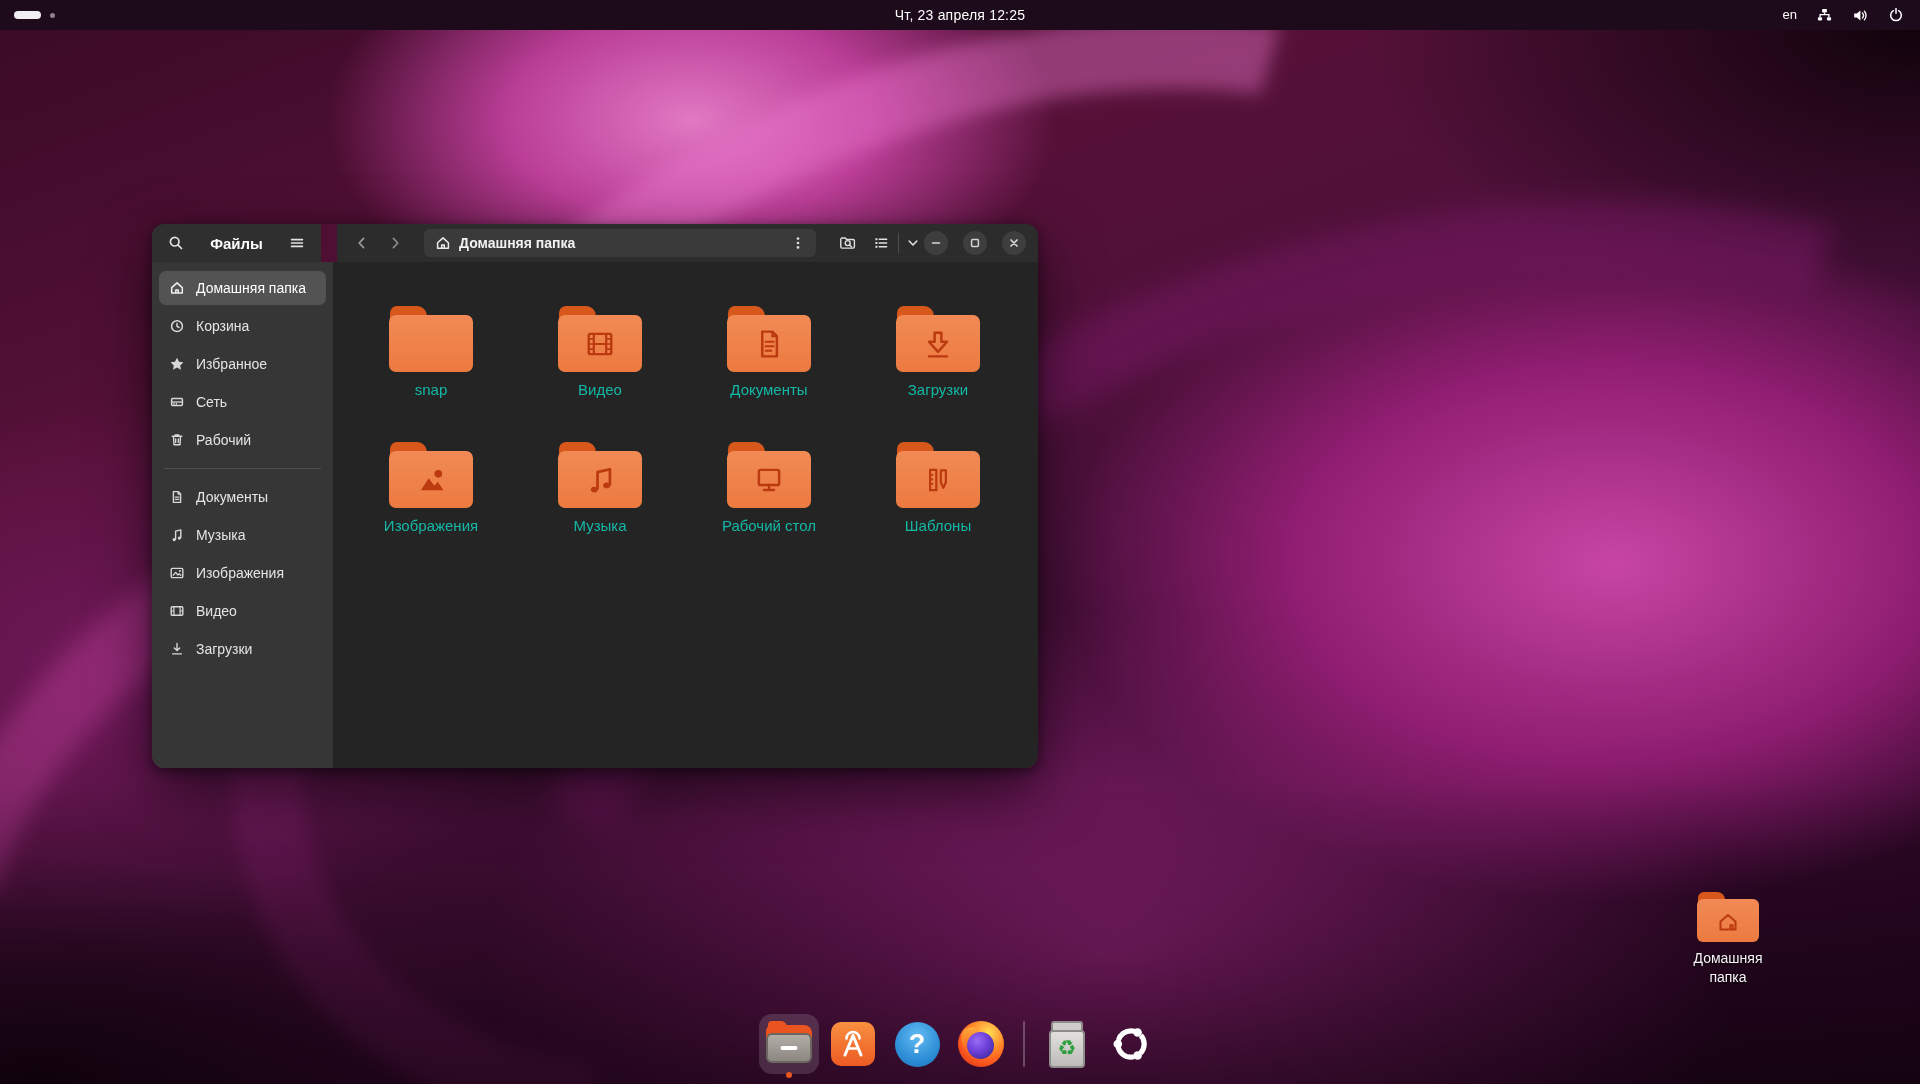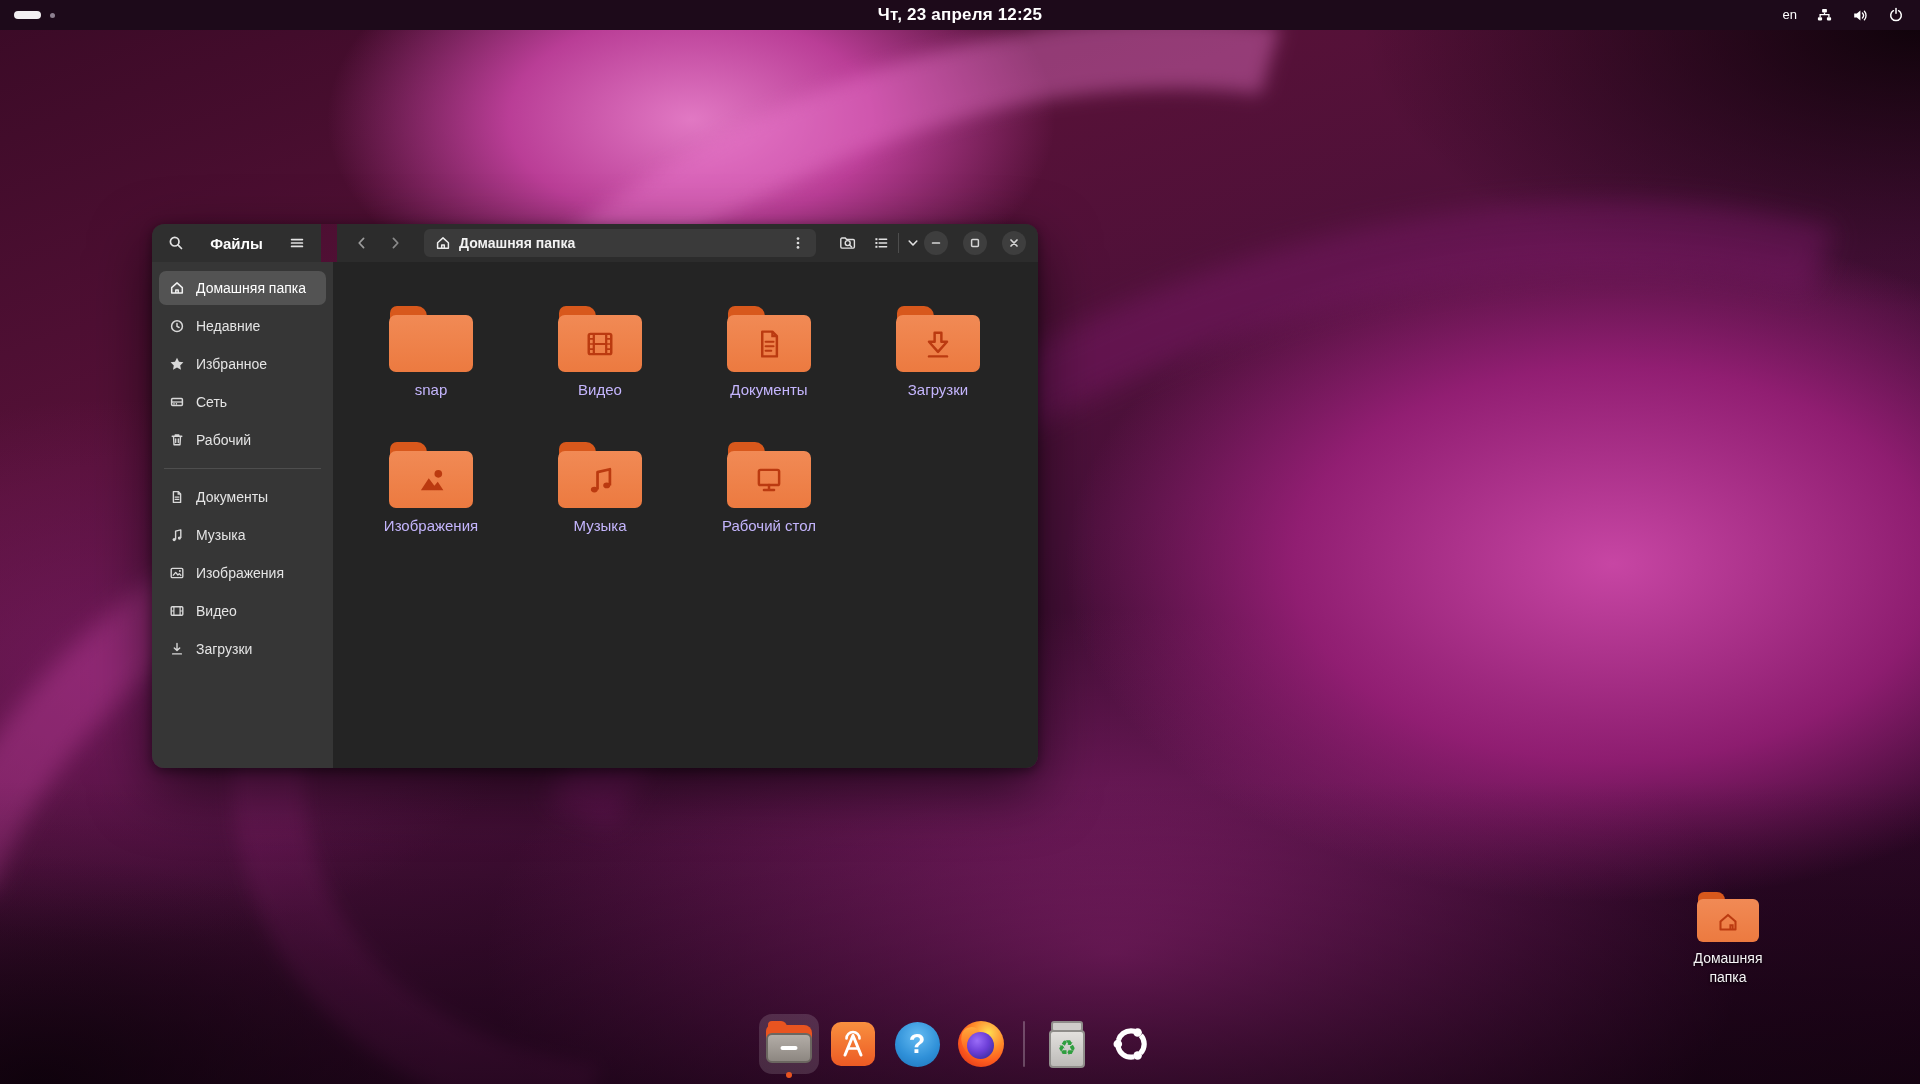--- a/index.html
+++ b/index.html
@@ -22,21 +22,21 @@
   .r2 { width:1850px; height:1250px; left:430px; top:260px; border-top-color:rgba(120,24,100,.5); transform:rotate(-24deg); filter:blur(13px); }
   .r3 { width:950px; height:620px; left:-140px; top:520px; border-top-color:rgba(196,66,160,.38); transform:rotate(-36deg); filter:blur(11px); }
   .wall-shade { position:absolute; inset:0; background:linear-gradient(180deg, rgba(0,0,0,0) 72%, rgba(8,0,7,.55) 100%); }
 
   
   .topbar { position:absolute; top:0; left:0; width:100%; height:30px; background:#1d0a1a;
     display:flex; align-items:center; justify-content:space-between; color:#fff; z-index:50; }
   .tb-left { display:flex; align-items:center; gap:9px; padding-left:14px; width:260px; }
   .ws-pill { width:27px; height:8px; border-radius:5px; background:#f2eff2; }
   .ws-dot { width:5px; height:5px; border-radius:50%; background:#8d8090; }
-  .tb-clock { position:absolute; left:50%; transform:translateX(-50%); font-size:17px; font-weight:700; letter-spacing:.2px; cursor:default; }
+  .tb-clock { position:absolute; left:50%; transform:translateX(-50%); font-size:14px; font-weight:400; letter-spacing:.2px; cursor:default; }
   .tb-right { display:flex; gap:19px; padding-right:16px; }
   .tb-right .kb { font-size:13px; font-weight:400; }
   .tb-icon { display:flex; align-items:center; }
 
   
   .fwindow { position:absolute; left:152px; top:224px; width:886px; height:544px; border-radius:12px; overflow:hidden;
     box-shadow:0 22px 60px rgba(0,0,0,.6), 0 3px 12px rgba(0,0,0,.45); display:flex; flex-direction:column; z-index:10; }
   .hdr { height:38px; display:flex; flex:none;gap:16px; }
   .hdr-side { width:181px; background:#2f2f2f; display:flex; align-items:center; padding:0 10px; }
   .hdr-main { flex:1; background:#2c2c2c; display:flex; align-items:center; padding:0 10px 0 12px; }
@@ -54,21 +54,21 @@
   .sidebar { width:181px; background:#363636; padding:9px 7px; display:flex; flex-direction:column; }
   .side-item { height:34px; border-radius:7px; display:flex; align-items:center; gap:11px; padding:0 10px; margin-bottom:4px; cursor:pointer; }
   .side-item .lbl { font-size:14px; color:#e4e4e4; white-space:nowrap; }
   .side-item.sel { background:#535353; }
   .side-item.sel .lbl { color:#ffffff; }
   .side-div { height:1px; background:rgba(255,255,255,.12); margin:7px 5px 11px 5px; flex:none; }
 
   .content { flex:1; background:#242424; padding:44px 0 0 28px; display:grid;
     grid-template-columns:repeat(4,140px); column-gap:29px; row-gap:43px; align-content:start; justify-items:center; }
   .tile { width:140px; display:flex; flex-direction:column; align-items:center; cursor:pointer; }
-  .tile .cap { margin-top:9px; font-size:15px; color:#c4b5fd; text-align:center; line-height:1.2; }
+  .tile .cap { margin-top:9px; font-size:15px; color:#14b8a6; text-align:center; line-height:1.2; }
 
   
   .folder { position:relative; width:84px; height:66px; flex:none; }
   .folder .tab { position:absolute; top:0; left:1px; width:44%; height:24px; background:#d8581c; border-radius:7px 10px 0 0; }
   .folder .fbody { position:absolute; top:9px; left:0; right:0; bottom:0; background:linear-gradient(#f18a55,#ec7a40); border-radius:7px; display:flex; align-items:center; justify-content:center; }
   .folder-sm { width:62px; height:50px; }
   .folder-sm .tab { height:18px; border-radius:6px 8px 0 0; }
   .folder-sm .fbody { top:7px; border-radius:6px; }
 
   
@@ -237,21 +237,21 @@
           <path d="M2.7 7.6L8 2.9l5.3 4.7V13H2.7z" stroke="#f0f0f0" stroke-width="1.5" fill="none" stroke-linejoin="round"></path>
           <path d="M6.8 13v-3h2.4v3" stroke="#f0f0f0" stroke-width="1.5" fill="none" stroke-linejoin="round"></path>
         </svg>
         <span class="lbl">Домашняя папка</span>
       </div>
       <div class="side-item">
         <svg width="16" height="16" viewBox="0 0 16 16">
           <circle cx="8" cy="8.2" r="5.4" stroke="#d8d8d8" stroke-width="1.5" fill="none"></circle>
           <path d="M8 5.4v2.9l2.1 1.2" stroke="#d8d8d8" stroke-width="1.5" fill="none" stroke-linecap="round"></path>
         </svg>
-        <span class="lbl">Недавние</span>
+        <span class="lbl">Корзина</span>
       </div>
       <div class="side-item">
         <svg width="16" height="16" viewBox="0 0 16 16">
           <path fill="#d8d8d8" d="M8 1.7l2 4 4.4.6-3.2 3.1.8 4.3L8 11.6l-4 2.1.8-4.3L1.6 6.3 6 5.7z"></path>
         </svg>
         <span class="lbl">Избранное</span>
       </div>
       <div class="side-item">
         <svg width="16" height="16" viewBox="0 0 16 16">
           <rect x="2.6" y="4.4" width="10.8" height="7.2" rx="1" stroke="#d8d8d8" stroke-width="1.5" fill="none"></rect>
@@ -385,20 +385,33 @@
         <div class="folder">
             <div class="tab"></div>
             <div class="fbody">
           <svg width="36" height="36" viewBox="0 0 32 32">
             <rect x="7" y="7" width="18" height="13.5" rx="1.5" stroke="#bb3a10" stroke-width="2.2" fill="none"></rect>
             <path d="M16 20.5v4M11.5 24.8h9" stroke="#bb3a10" stroke-width="2.2" stroke-linecap="round"></path>
           </svg>
         </div>
           </div>
         <div class="cap">Рабочий стол</div>
+      </div>
+      <div class="tile">
+        <div class="folder">
+            <div class="tab"></div>
+            <div class="fbody">
+          <svg width="36" height="36" viewBox="0 0 32 32">
+            <rect x="9" y="7" width="5.5" height="18" stroke="#bb3a10" stroke-width="2" fill="none"></rect>
+            <path d="M9 11.5h2.8M9 15.5h2.8M9 19.5h2.8" stroke="#bb3a10" stroke-width="1.5"></path>
+            <path d="M18.5 7.5h4.5v10.5l-2.25 5-2.25-5z" stroke="#bb3a10" stroke-width="2" fill="none" stroke-linejoin="round"></path>
+          </svg>
+        </div>
+          </div>
+        <div class="cap">Шаблоны</div>
       </div>
     </div>
   </div>
 </div>
 
 <div class="desk-home">
   <div class="folder folder-sm">
     <div class="tab"></div>
     <div class="fbody">
       <svg width="30" height="30" viewBox="0 0 32 32">

